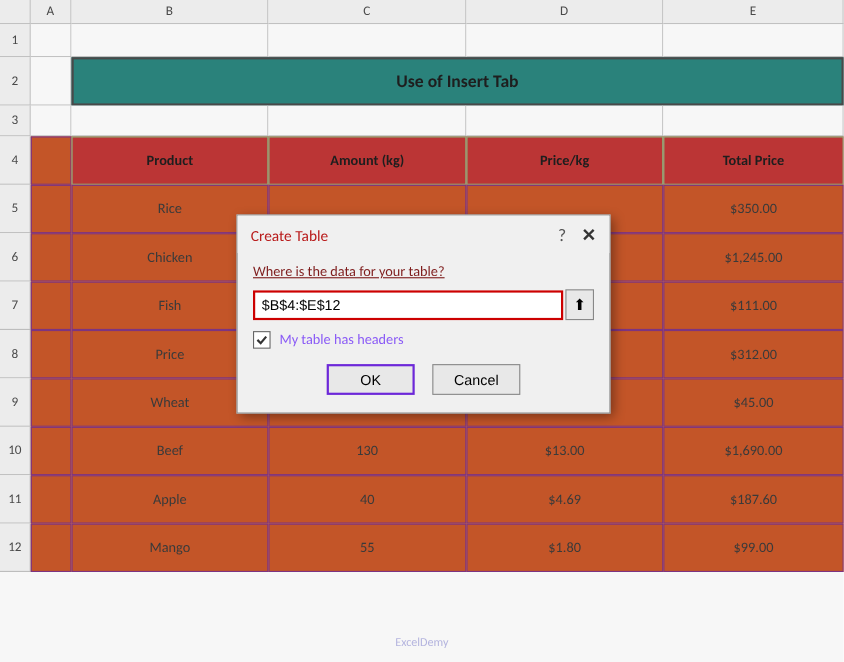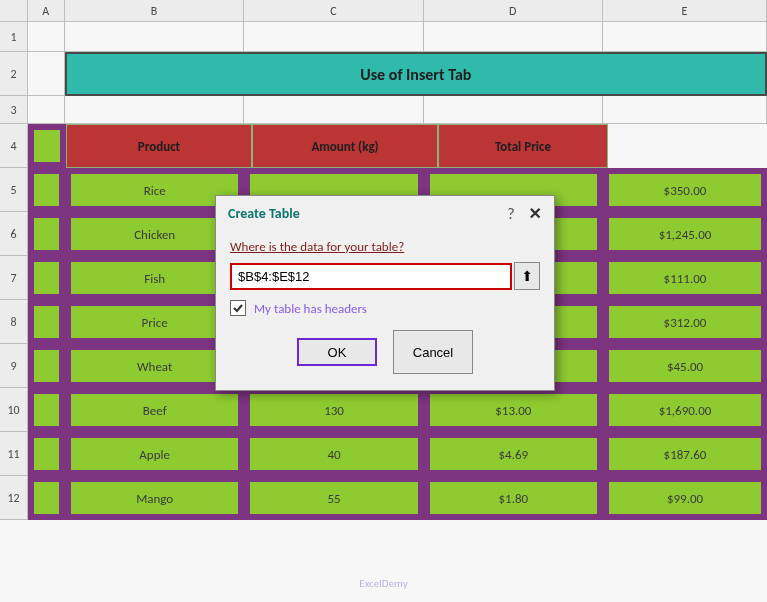--- a/index.html
+++ b/index.html
@@ -83,21 +83,21 @@
     .cell-d { width: 186px; }
     .cell-e { width: 170px; }
 
     
     .row-empty {
       height: 30px;
     }
 
     
     .title-cell {
-      background: #14b8a6;
+      background: #0f766e;
       border: 2px solid #333;
       font-weight: bold;
       font-size: 16px;
       color: #000;
       display: flex;
       align-items: center;
       justify-content: center;
       width: 728px; 
     }
 
@@ -107,22 +107,22 @@
     .header-cell {
       background: #b91c1c;
       border: 1px solid #82b06e;
       font-weight: bold;
       font-size: 13px;
       color: #000;
     }
 
     
     .data-cell {
-      background: #84cc16;
-      border: 6px solid #701a75;
+      background: #c2410c;
+      border: 1px solid #701a75;
     }
 
     
     .overlay {
       position: absolute;
       top: 0; left: 0;
       width: 767px; height: 602px;
       background: rgba(200,200,200,0.15);
       z-index: 10;
     }
@@ -142,22 +142,22 @@
     .dialog-titlebar {
       background: #f0f0f0;
       padding: 8px 12px 6px 12px;
       display: flex;
       align-items: center;
       justify-content: space-between;
       border-bottom: none;
     }
     .dialog-title {
       font-size: 14px;
-      font-weight: bold;
-      color: #0f766e;
+      font-weight: normal;
+      color: #b91c1c;
     }
     .dialog-title-right {
       display: flex;
       align-items: center;
       gap: 14px;
     }
     .dialog-question {
       font-size: 16px;
       color: #555;
     }
@@ -236,21 +236,21 @@
       background: #e8e8e8;
       border: 2px solid #6d28d9;
       font-size: 13px;
       cursor: pointer;
       display: flex;
       align-items: center;
       justify-content: center;
     }
     .dialog-btn-cancel {
       width: 80px;
-      height: 44px;
+      height: 28px;
       background: #e8e8e8;
       border: 1px solid #888;
       font-size: 13px;
       cursor: pointer;
       display: flex;
       align-items: center;
       justify-content: center;
     }
 
     
@@ -301,20 +301,21 @@
     <div class="cell cell-c"></div>
     <div class="cell cell-d"></div>
     <div class="cell cell-e"></div>
   </div>
 
   <div class="grid-row" style="height:44px;">
     <div class="row-num">4</div>
     <div class="cell cell-a data-cell"></div>
     <div class="cell cell-b header-cell">Product</div>
     <div class="cell cell-c header-cell">Amount (kg)</div>
+    <div class="cell cell-d header-cell">Price/kg</div>
     <div class="cell cell-e header-cell">Total Price</div>
   </div>
 
   <div class="grid-row" style="height:44px;">
     <div class="row-num">5</div>
     <div class="cell cell-a data-cell"></div>
     <div class="cell cell-b data-cell">Rice</div>
     <div class="cell cell-c data-cell"></div>
     <div class="cell cell-d data-cell"></div>
     <div class="cell cell-e data-cell">$350.00</div>

